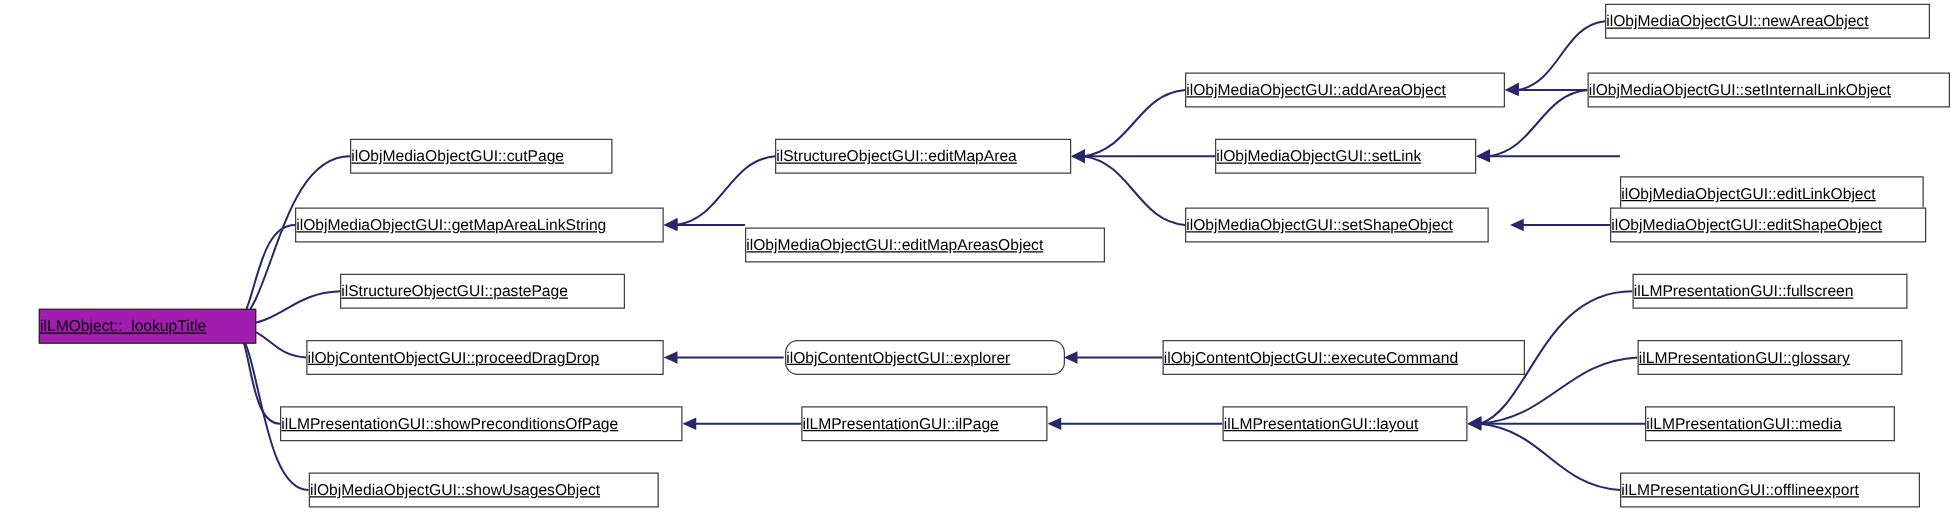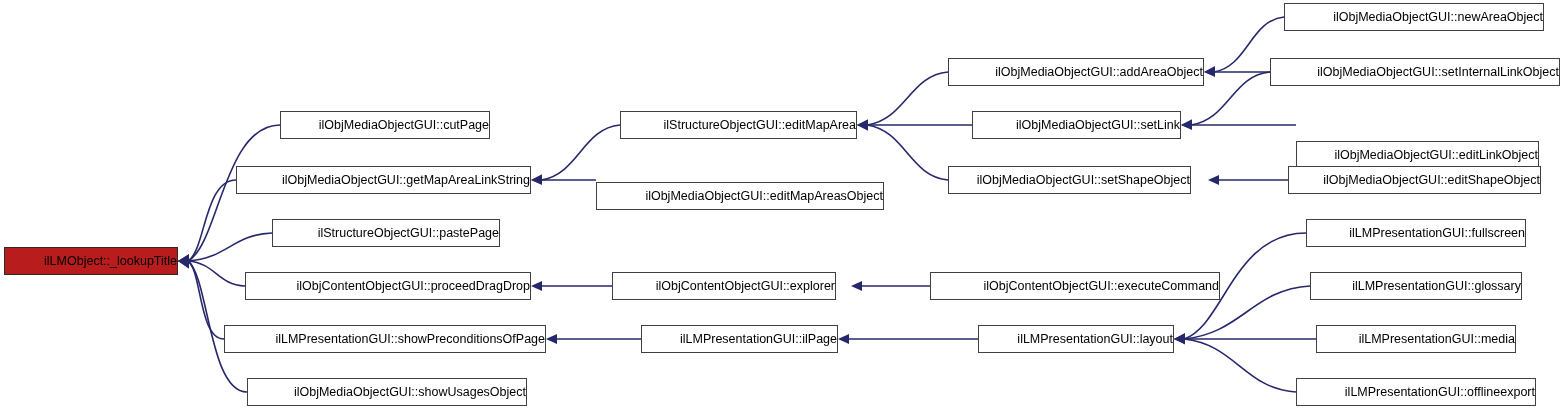--- a/index.html
+++ b/index.html
@@ -25,28 +25,30 @@
   }
   .node {
     position: absolute;
     box-sizing: border-box;
     border: 1px solid #404040;
     background: #ffffff;
     color: #000000;
     font-size: 12.5px;
     line-height: 26px;
     height: 28px;
-    text-align: right;
+    text-align: left;
     white-space: nowrap;
     overflow: hidden;
     cursor: pointer;
+    text-decoration: underline;
   }
   .node.current {
-    background: #b91c1c;
+    background: #a21caf;
     border-color: #2b2b2b;
+    margin-left: 27px;
   }
   .edge-path {
     fill: none;
     stroke: #26286b;
     stroke-width: 1.6;
   }
   .edge-head {
     fill: #26286b;
     stroke: none;
   }
@@ -108,24 +110,24 @@
   <div id="node-layer">
       <div class="node current" style="left: 4px; top: 247px; width: 174px;">ilLMObject::_lookupTitle</div>
       <div class="node" style="left: 280px; top: 111px; width: 210px;">ilObjMediaObjectGUI::cutPage</div>
       <div class="node" style="left: 236px; top: 166px; width: 295px;">ilObjMediaObjectGUI::getMapAreaLinkString</div>
       <div class="node" style="left: 272px; top: 219px; width: 228px;">ilStructureObjectGUI::pastePage</div>
       <div class="node" style="left: 245px; top: 272px; width: 286px;">ilObjContentObjectGUI::proceedDragDrop</div>
       <div class="node" style="left: 224px; top: 325px; width: 322px;">ilLMPresentationGUI::showPreconditionsOfPage</div>
       <div class="node" style="left: 247px; top: 378px; width: 280px;">ilObjMediaObjectGUI::showUsagesObject</div>
       <div class="node" style="left: 620px; top: 111px; width: 237px;">ilStructureObjectGUI::editMapArea</div>
       <div class="node" style="left: 596px; top: 166px; width: 288px; margin-top: 16px;">ilObjMediaObjectGUI::editMapAreasObject</div>
-      <div class="node" style="left: 612px; top: 272px; width: 224px;">ilObjContentObjectGUI::explorer</div>
+      <div class="node" style="left: 628px; top: 272px; width: 224px; border-radius: 10px;">ilObjContentObjectGUI::explorer</div>
       <div class="node" style="left: 641px; top: 325px; width: 197px;">ilLMPresentationGUI::ilPage</div>
       <div class="node" style="left: 948px; top: 58px; width: 256px;">ilObjMediaObjectGUI::addAreaObject</div>
-      <div class="node" style="left: 972px; top: 111px; width: 209px; padding-left: 20px;">ilObjMediaObjectGUI::setLink</div>
+      <div class="node" style="left: 972px; top: 111px; width: 209px;">ilObjMediaObjectGUI::setLink</div>
       <div class="node" style="left: 948px; top: 166px; width: 243px;">ilObjMediaObjectGUI::setShapeObject</div>
       <div class="node" style="left: 930px; top: 272px; width: 290px;">ilObjContentObjectGUI::executeCommand</div>
       <div class="node" style="left: 978px; top: 325px; width: 196px;">ilLMPresentationGUI::layout</div>
       <div class="node" style="left: 1284px; top: 3px; width: 260px;">ilObjMediaObjectGUI::newAreaObject</div>
       <div class="node" style="left: 1270px; top: 58px; width: 290px;">ilObjMediaObjectGUI::setInternalLinkObject</div>
       <div class="node" style="left: 1296px; top: 111px; width: 243px; margin-top: 30px;">ilObjMediaObjectGUI::editLinkObject</div>
       <div class="node" style="left: 1288px; top: 166px; width: 253px;">ilObjMediaObjectGUI::editShapeObject</div>
       <div class="node" style="left: 1306px; top: 219px; width: 220px;">ilLMPresentationGUI::fullscreen</div>
       <div class="node" style="left: 1310px; top: 272px; width: 212px;">ilLMPresentationGUI::glossary</div>
       <div class="node" style="left: 1316px; top: 325px; width: 200px;">ilLMPresentationGUI::media</div>

